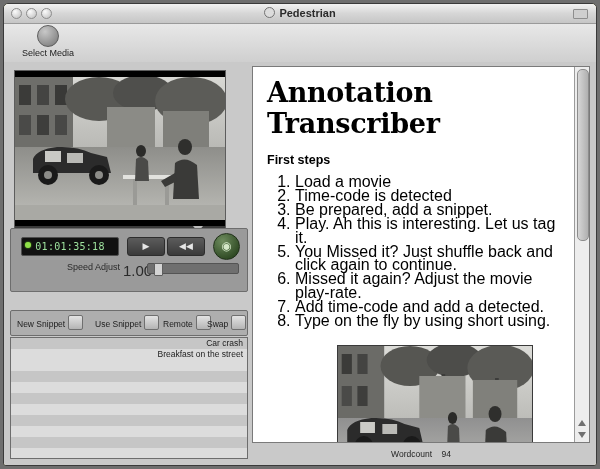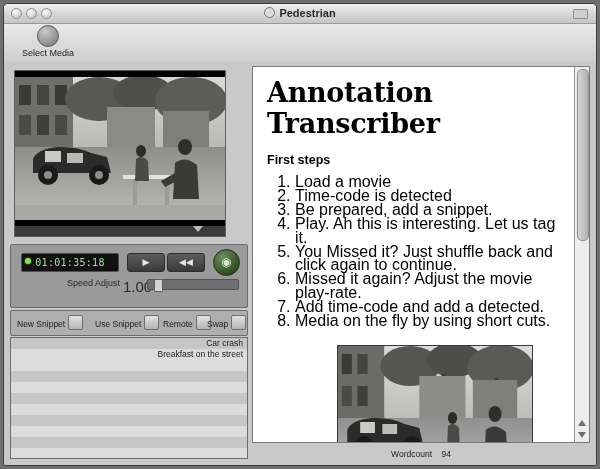--- a/index.html
+++ b/index.html
@@ -159,21 +159,21 @@
     top: 0px;
     width: 0; height: 0;
     border-left: 5px solid transparent;
     border-right: 5px solid transparent;
     border-top: 6px solid #bdbdbd;
   }
 
   .controls {
     position: absolute;
     left: 0;
-    top: 178px;
+    top: 162px;
     width: 236px;
     height: 62px;
     background: #9a9a9a;
     border: 1px solid #6d6d6d;
     border-radius: 2px;
   }
   .timecode {
     position: absolute;
     left: 10px;
     top: 8px;
@@ -550,21 +550,21 @@
         <h1>Annotation Transcriber</h1>
         <h2>First steps</h2>
         <ol>
           <li>Load a movie</li>
           <li>Time-code is detected</li>
           <li>Be prepared, add a snippet.</li>
           <li>Play. Ah this is interesting. Let us tag it.</li>
           <li>You Missed it? Just shuffle back and click again to continue.</li>
           <li>Missed it again? Adjust the movie play-rate.</li>
           <li>Add time-code and add a detected.</li>
-          <li>Media on the fly by using short cuts.</li>
+          <li>Type on the fly by using short using.</li>
         </ol>
 
         <div class="doc-img-wrap">
           <div class="doc-img">
             <svg class="photo" width="194" height="143" viewBox="0 0 210 143" preserveAspectRatio="none">
               <defs>
                 <linearGradient id="sky2" x1="0" y1="0" x2="0" y2="1">
                   <stop offset="0%" stop-color="#dcdcd8"></stop>
                   <stop offset="100%" stop-color="#9e9e9a"></stop>
                 </linearGradient>

